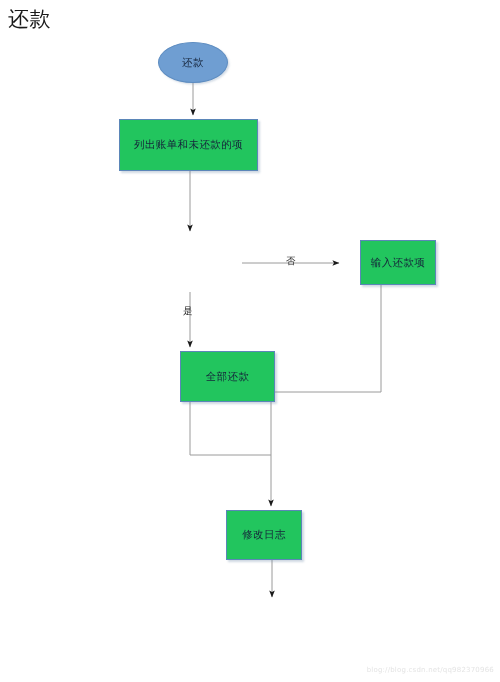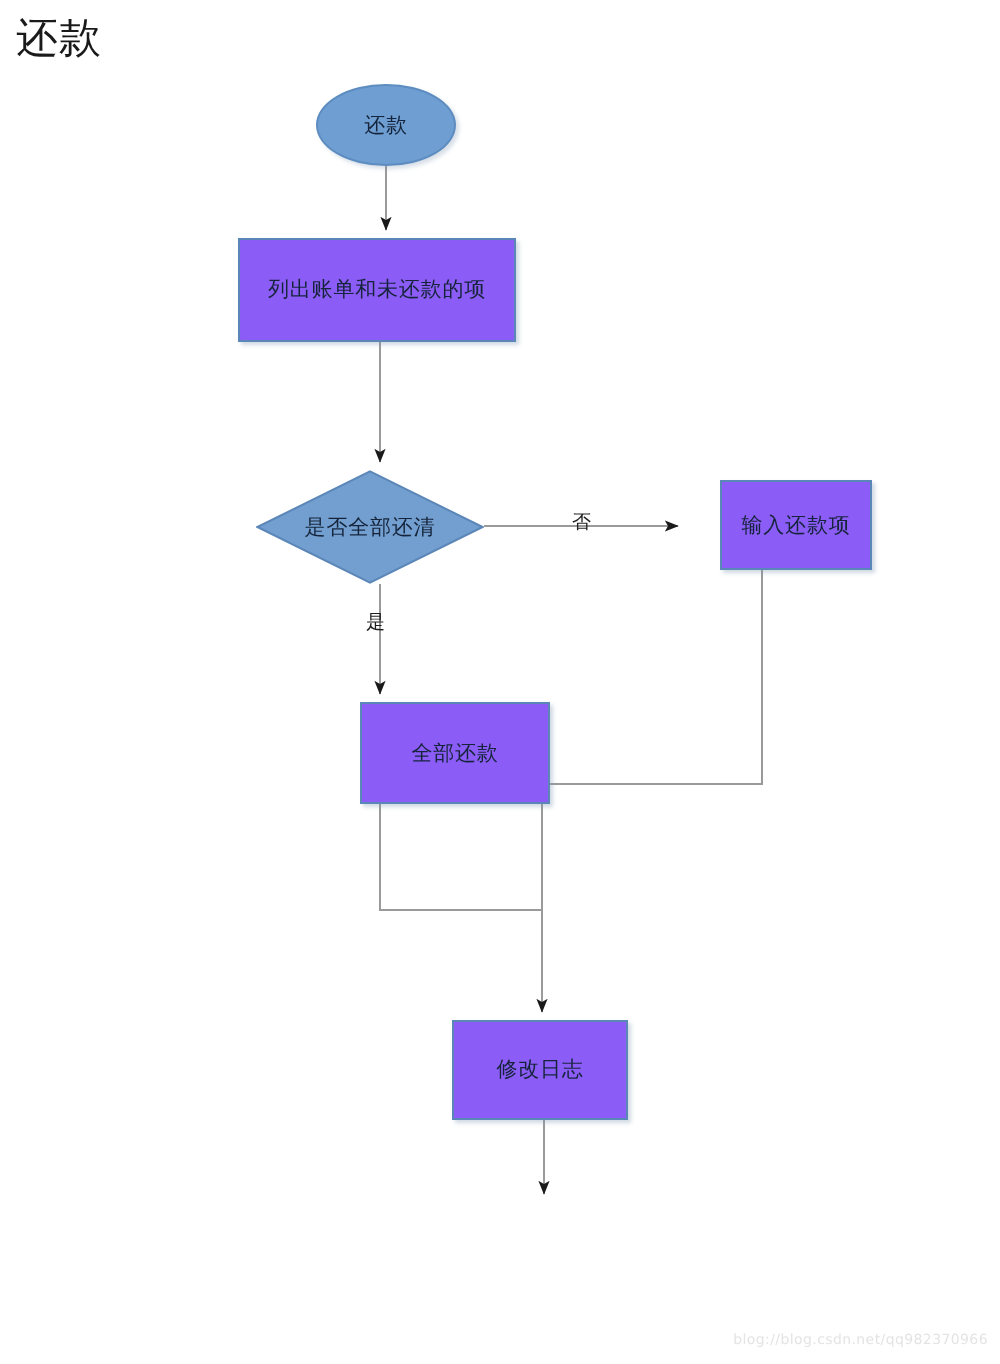--- a/index.html
+++ b/index.html
@@ -44,21 +44,21 @@
     display: flex;
     align-items: center;
     justify-content: center;
     color: #15243a;
     font-size: 10.5px;
     letter-spacing: 0.4px;
     white-space: nowrap;
     text-align: center;
   }
   .node.process {
-    background: #8b5cf6;
+    background: #22c55e;
     border: 1px solid #5b86b8;
     box-shadow: 1.5px 1.5px 2px rgba(120,145,175,0.35);
     font-family: Liberation Mono, monospace;
   }
   .node.terminator {
     background: #6f9ed2;
     border: 1px solid #5d8cc0;
     border-radius: 50%;
     box-shadow: 1.5px 1.5px 2px rgba(120,145,175,0.3);
   }
@@ -145,36 +145,30 @@
   </svg>
 
   <div class="node terminator" style="left:158px; top:42px; width:70px; height:41px;">
     <span>还款</span>
   </div>
 
   <div class="node process" style="left:119px; top:119px; width:139px; height:52px;">
     <span>列出账单和未还款的项</span>
   </div>
 
-  <div class="diamond-wrap" style="left:128px; top:235px; width:114px; height:57px;">
-    <svg width="114" height="57" viewBox="0 0 114 57">
-      <polygon points="57,0.7 113.3,28.5 57,56.3 0.7,28.5" fill="#729fd0" stroke="#5b86b8" stroke-width="1"></polygon>
-    </svg>
-    <div class="diamond-label">是否全部还清</div>
-  </div>
 
   <div class="node process" style="left:360px; top:240px; width:76px; height:45px;">
     <span>输入还款项</span>
   </div>
 
   <div class="node process" style="left:143px; top:351px; width:95px; height:51px;margin-left:37px;">
     <span>全部还款</span>
   </div>
 
-  <div class="node process" style="left:226px; top:510px; width:88px; height:50px;">
+  <div class="node process" style="left:226px; top:510px; width:76px; height:50px;">
     <span>修改日志</span>
   </div>
 
 
   <div class="edge-label" style="left:286px; top:255px;">否</div>
   <div class="edge-label" style="left:183px; top:305px;">是</div>
 
   <div id="watermark">blog://blog.csdn.net/qq982370966</div>
 
 </div>

